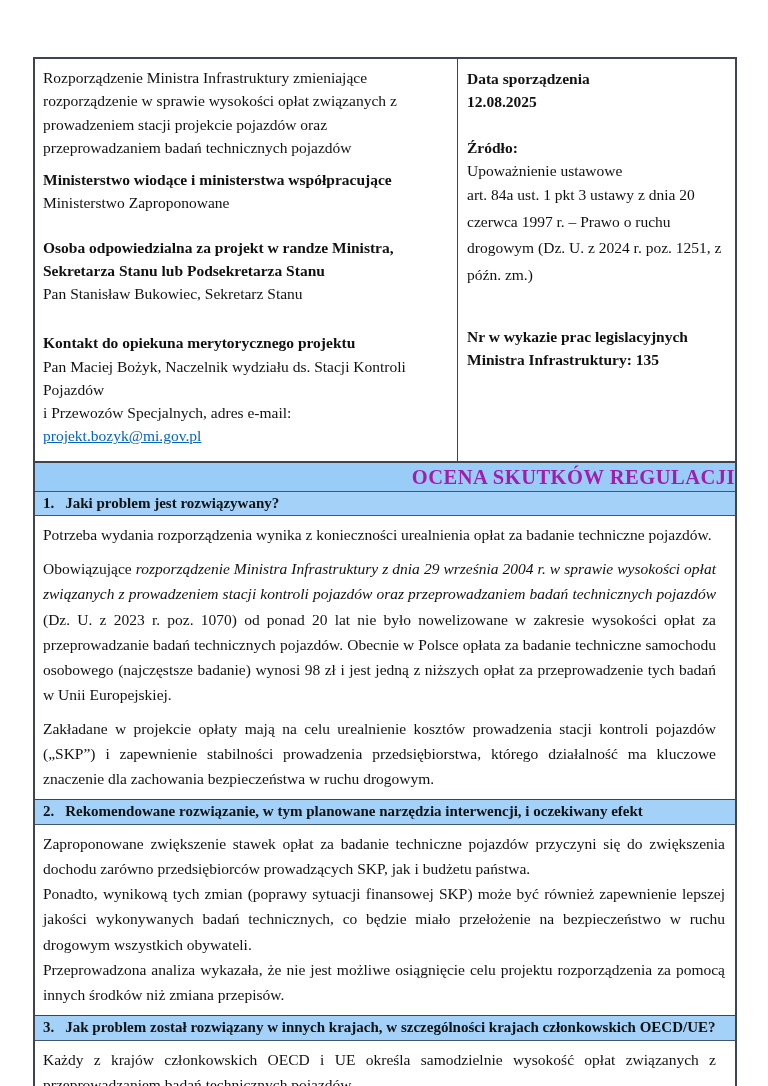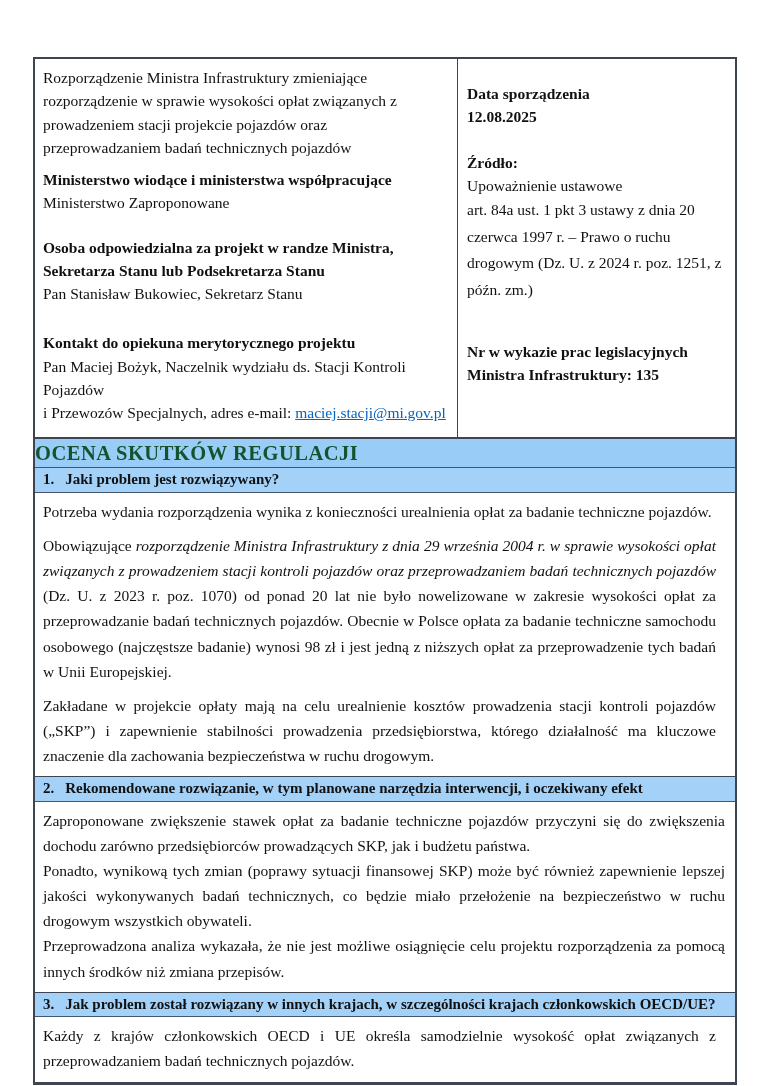--- a/index.html
+++ b/index.html
@@ -20,38 +20,38 @@
   .doc{
     position:absolute;left:33px;top:57px;width:704px;
     border:2px solid var(--grid);
   }
   .bold{font-weight:bold;}
   .pre{white-space:pre-line;}
 
   
   .head-grid{display:grid;grid-template-columns:422px 1fr;min-height:244px;}
   .head-left{padding:7px 10px 4px 8px;line-height:1.5;}
-  .head-right{border-left:1px solid var(--grid);padding:23px 8px 4px 9px;line-height:1.5;}
+  .head-right{border-left:1px solid var(--grid);padding:8px 8px 4px 9px;line-height:1.5;}
   .field{margin-bottom:9px;}
   .field.gap-lg{margin-top:21px;}
   .field.gap-md{margin-top:26px;}
   .field .lbl{font-weight:bold;}
   .field .val{}
   .email{color:var(--link);text-decoration:underline;}
   .src-block{line-height:1.72;}
   .registry{margin-top:36px;line-height:1.5;}
   .right-gap{height:22px;}
 
   
   .banner{
     background:var(--banner_bg);
     border-top:2px solid var(--grid);
     border-bottom:1px solid var(--line);
-    height:31px;line-height:29px;text-align:left;
-    color:#14532d;font-weight:bold;font-size:20.5px;letter-spacing:0.5px;
+    height:31px;line-height:29px;text-align:right;
+    color:#a21caf;font-weight:bold;font-size:20.5px;letter-spacing:0.5px;
   }
 
   
   .sec-header{
     background:var(--section_bg);
     border-bottom:1px solid var(--line);
     padding:2px 8px 3px 8px;
     font-weight:bold;font-size:15px;line-height:1.25;
   }
   .sec-header .num{margin-right:11px;}
@@ -79,21 +79,21 @@
         <div class="lbl">Ministerstwo wiodące i ministerstwa współpracujące</div>
         <div class="val">Ministerstwo Zaproponowane</div>
       </div>
       <div class="field gap-lg">
         <div class="lbl">Osoba odpowiedzialna za projekt w randze Ministra, Sekretarza Stanu lub Podsekretarza Stanu</div>
         <div class="val">Pan Stanisław Bukowiec, Sekretarz Stanu</div>
       </div>
       <div class="field gap-md">
         <div class="lbl">Kontakt do opiekuna merytorycznego projektu</div>
         <div class="val pre"><span>Pan Maciej Bożyk, Naczelnik wydziału ds. Stacji Kontroli Pojazdów
- i Przewozów Specjalnych, adres e-mail: </span><a href="#" class="email">maciej.stacji@mi.gov.pl</a></div>
+ i Przewozów Specjalnych, adres e-mail: </span><a href="#" class="email">projekt.bozyk@mi.gov.pl</a></div>
       </div>
     </div>
     <div class="head-right">
       <div class="bold">Data sporządzenia</div>
       <div class="bold">12.08.2025</div>
       <div class="right-gap"></div>
       <div class="bold">Źródło:</div>
       <div>Upoważnienie ustawowe</div>
       <div class="src-block">art. 84a ust. 1 pkt 3 ustawy z dnia 20 czerwca 1997 r. – Prawo o ruchu drogowym (Dz. U. z 2024 r. poz. 1251, z późn. zm.)</div>
       <div class="bold registry">Nr w wykazie prac legislacyjnych Ministra Infrastruktury: 135</div>

